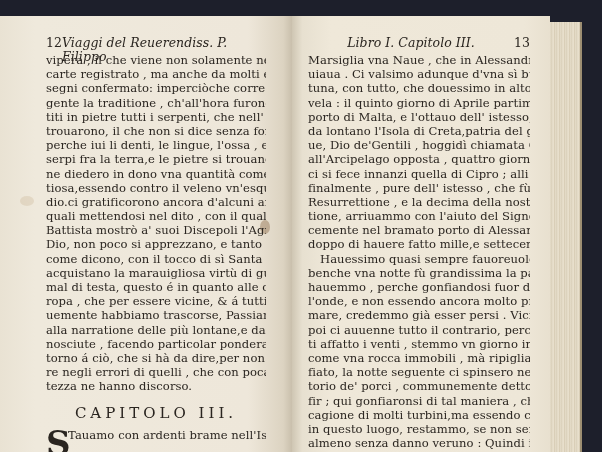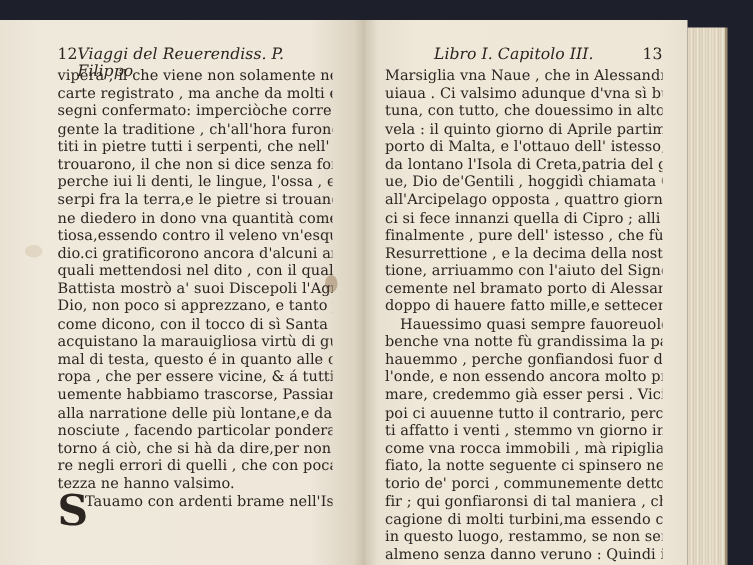--- a/index.html
+++ b/index.html
@@ -112,22 +112,23 @@
       <span class="text-line">Dio, non poco si apprezzano, e tanto più, che ,</span>
       <span class="text-line">come dicono, con il tocco di sì Santa Reliquia</span>
       <span class="text-line">acquistano la marauigliosa virtù di guarire del</span>
       <span class="text-line">mal di testa, questo é in quanto alle cose di Eu-</span>
       <span class="text-line">ropa , che per essere vicine, &amp; á tutti note , bre-</span>
       <span class="text-line">uemente habbiamo trascorse, Passiamo hora</span>
       <span class="text-line">alla narratione delle più lontane,e da pochi co-</span>
       <span class="text-line">nosciute , facendo particolar ponderatione in-</span>
       <span class="text-line">torno á ciò, che si hà da dire,per non inciampa-</span>
       <span class="text-line">re negli errori di quelli , che con poca accura-</span>
-      <span class="text-line last">tezza ne hanno valsimo.</span>
+      <span class="text-line last">tezza ne hanno discorso.</span>
     </div>
+    <div class="chapter-heading">CAPITOLO III.</div>
     <div class="dropcap-para">
       <span class="dropcap">S</span>
       <span class="text-line dropcap-line">Tauamo con ardenti brame nell'Isola di</span>
 
     </div>
 
   </div>
 
   <div class="page-content right-content">
     <div class="running-head">

